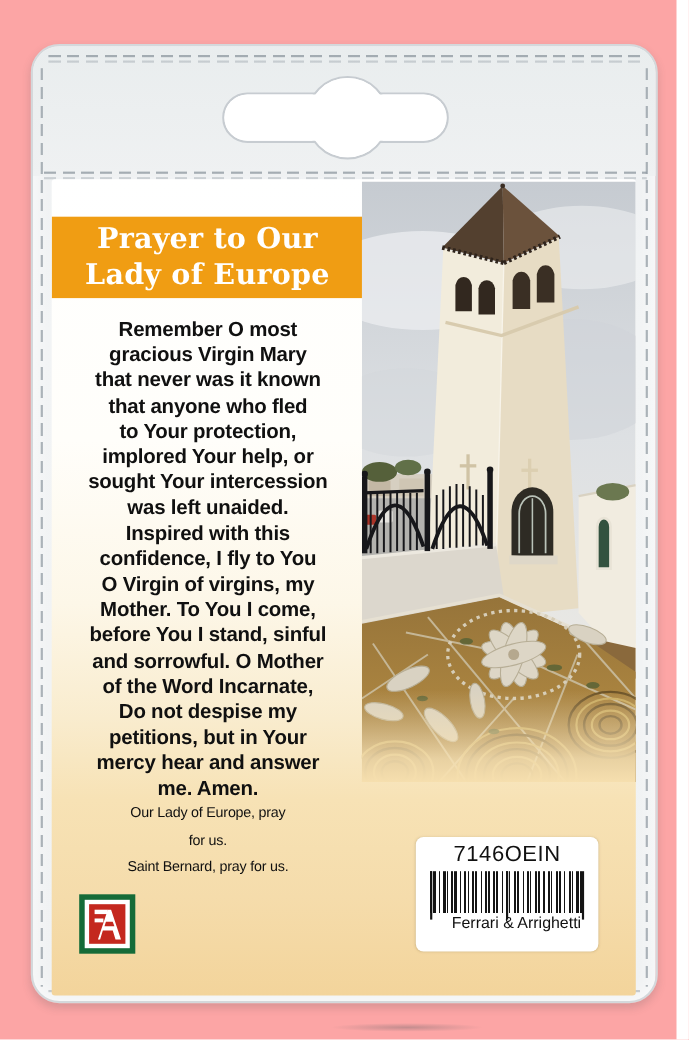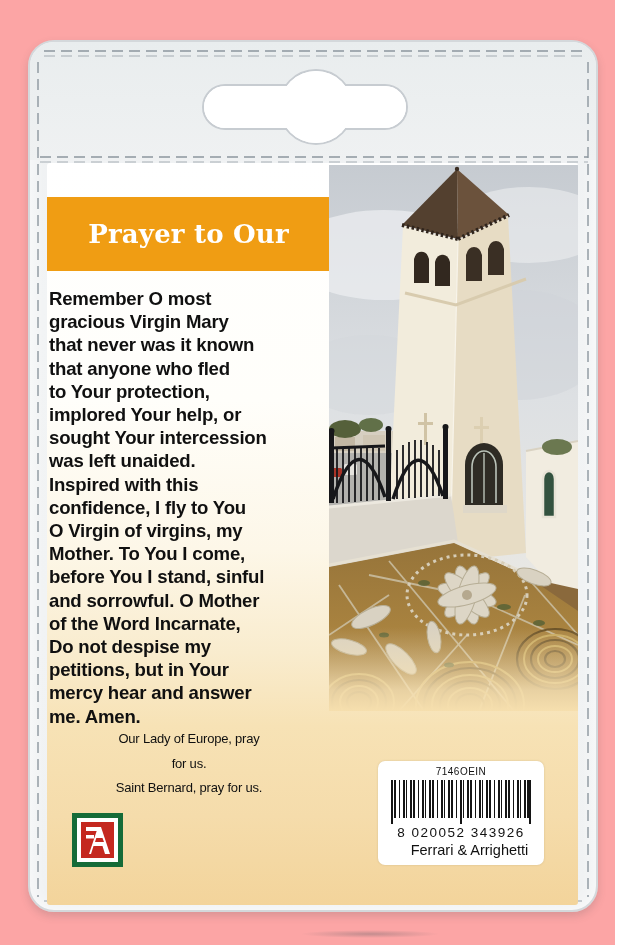--- a/index.html
+++ b/index.html
@@ -32,39 +32,39 @@
   
   .card{position:absolute;left:47px;top:163px;width:531px;height:742px;border-radius:3px;
     background:linear-gradient(180deg,#ffffff 0%,#fffefa 32%,#fdf7e8 52%,#f9ecce 66%,#f7e2b5 76%,#f5dcab 88%,#f3d49b 100%);
     overflow:hidden;}
 
   .header-bar{position:absolute;left:0;top:34px;width:283px;height:74px;background:#F09D13;
     display:flex;flex-direction:column;justify-content:center;text-align:center;}
   .header-bar span{font-family:"DejaVu Serif",serif;font-weight:bold;color:#ffffff;
     font-size:26px;line-height:33px;letter-spacing:.2px;}
 
-  .prayer{position:absolute;left:2px;top:124px;width:280px;white-space:pre-line;
+  .prayer{position:absolute;left:2px;top:124px;width:280px;text-align:center;white-space:pre-line;
     color:#101010;font-size:18.6px;line-height:23.2px;font-weight:bold;letter-spacing:-0.2px;}
   .intercessions{position:absolute;left:2px;top:564px;width:280px;text-align:center;white-space:pre-line;
     color:#101010;font-size:13px;line-height:24.5px;font-weight:normal;letter-spacing:-0.2px;}
 
   
   .logo-box{position:absolute;left:25px;top:650px;width:51px;height:54px;background:#156B38;
     display:flex;align-items:center;justify-content:center;}
   .logo-inner{width:41px;height:44px;background:#ffffff;display:flex;align-items:center;justify-content:center;}
   .logo-red{width:33px;height:36px;background:#C4281F;display:flex;align-items:center;justify-content:center;}
   .mii{position:absolute;left:99px;top:661px;width:170px;}
   .mii-title{font-variant:small-caps;font-size:23px;color:#1c1c34;letter-spacing:1px;font-weight:normal;}
   .mii-rule{width:160px;height:2px;background:#3c3c4a;margin:2px 0 3px 0;}
   .mii-sub{font-size:14.5px;color:#14141f;}
 
   
   .bc{position:absolute;left:331px;top:598px;width:166px;height:104px;background:#ffffff;border-radius:7px;
     text-align:center;box-shadow:0 0 2px rgba(120,100,60,.25);}
-  .bc-sku{font-size:10px;color:#111;margin-top:5px;letter-spacing:.5px;}
+  .bc-sku{font-size:20px;color:#111;margin-top:5px;letter-spacing:.5px;}
   .bc-bars{position:relative;width:140px;height:38px;margin:3px auto 0;
     background:repeating-linear-gradient(90deg,#141414 0 2px,#ffffff 2px 3px,#141414 3px 5px,#ffffff 5px 8px,#141414 8px 9px,#ffffff 9px 12px,#141414 12px 14px,#ffffff 14px 15px,#141414 15px 16px,#ffffff 16px 19px);}
   .guard{position:absolute;width:2px;height:44px;background:#141414;top:0;}
   .g-l{left:0;} .g-m{left:69px;} .g-r{right:0;}
   .bc-digits{font-size:13.5px;color:#111;letter-spacing:1.5px;margin-top:7px;}
   .bc-brand{font-size:14.5px;color:#111;margin-top:2px;padding-left:17px;}
 
   .photo{position:absolute;left:282px;top:2px;width:249px;height:546px;}
 </style>
 </head>
@@ -87,20 +87,21 @@
       <div class="circ-b"></div>
       <div class="slot-f"></div>
       <div class="circ-f"></div>
     </div>
   </div>
 
   <div class="card">
 
     <div class="header-bar">
       <span>Prayer to Our</span>
+      <span>Lady of Europe</span>
     </div>
 
     <div class="prayer">Remember O most
 gracious Virgin Mary
 that never was it known
 that anyone who fled
 to Your protection,
 implored Your help, or
 sought Your intercession
 was left unaided.
@@ -133,21 +134,20 @@
       </div>
     </div>
 
     <div class="bc">
       <div class="bc-sku">7146OEIN</div>
       <div class="bc-bars">
         <div class="guard g-l"></div>
         <div class="guard g-m"></div>
         <div class="guard g-r"></div>
       </div>
-      <div class="bc-digits">8 020052 343926</div>
       <div class="bc-brand">Ferrari &amp; Arrighetti</div>
     </div>
 
     <div class="photo">
       <svg width="249" height="546" viewBox="0 0 249 546">
         <defs>
           <linearGradient id="sky" x1="0" y1="0" x2="0" y2="1">
             <stop offset="0" stop-color="#c6cbd1"></stop>
               <stop offset=".55" stop-color="#dde0e3"></stop>
               <stop offset="1" stop-color="#e9e8e4"></stop>

